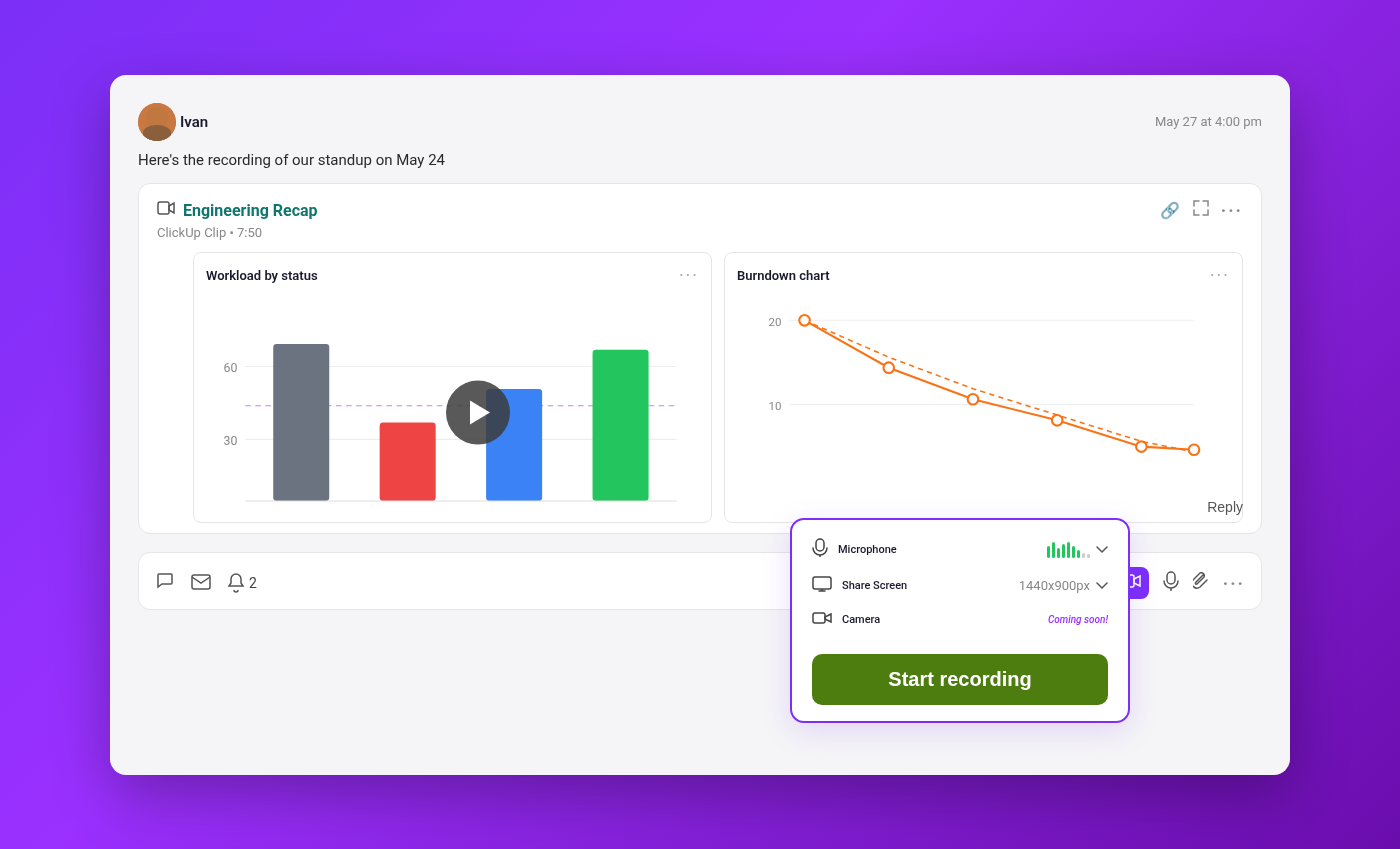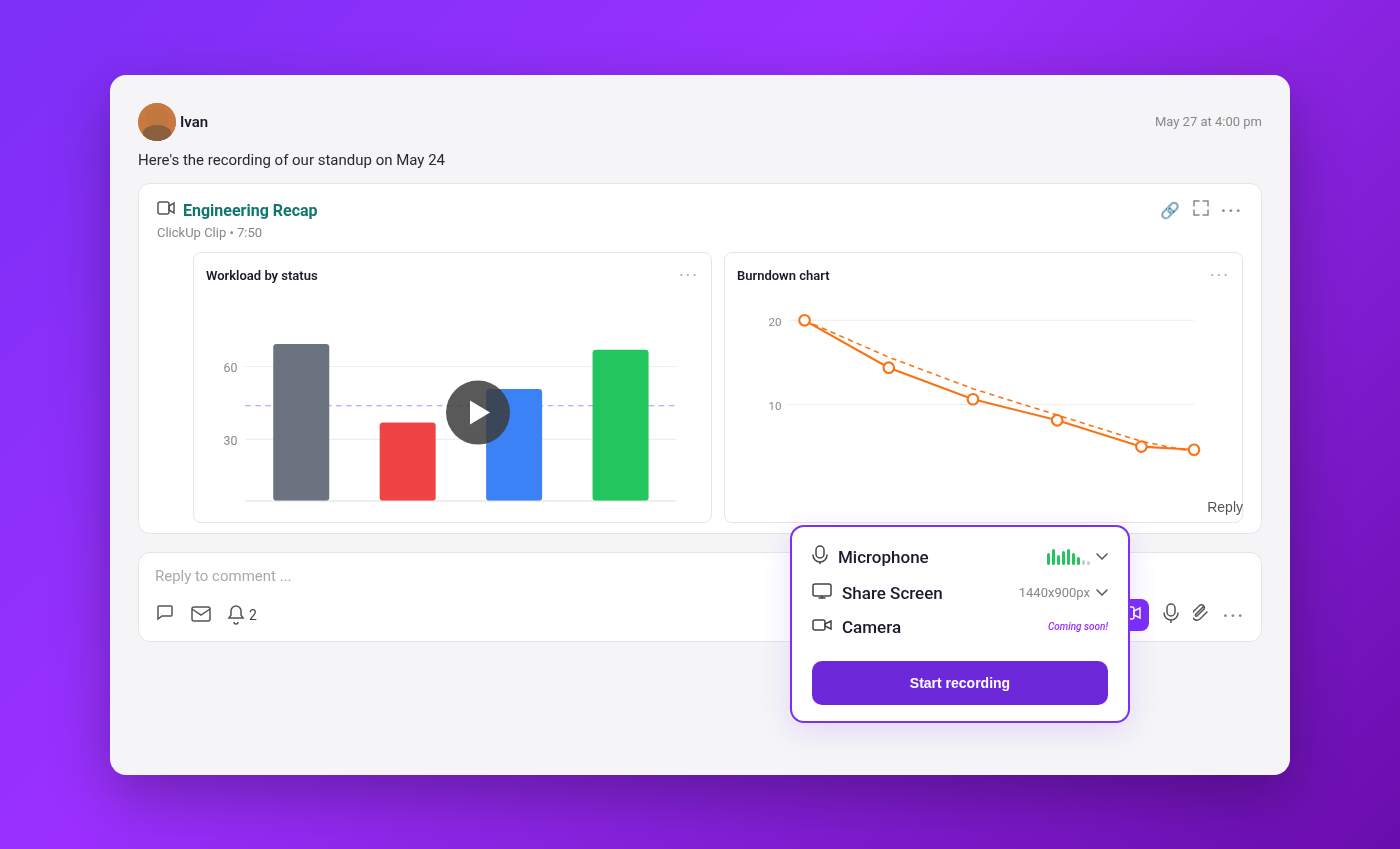--- a/index.html
+++ b/index.html
@@ -261,21 +261,21 @@
     .popup-row-left {
       display: flex;
       align-items: center;
       gap: 10px;
     }
     .popup-row-icon {
       color: #444;
       font-size: 17px;
     }
     .popup-row-label {
-      font-size: 17px;
+      font-size: 11px;
       font-weight: 500;
       color: #1a1a2e;
     }
     .popup-row-right {
       display: flex;
       align-items: center;
       gap: 6px;
     }
     .mic-bars {
       display: flex;
@@ -300,23 +300,23 @@
       color: #888;
     }
     .coming-soon {
       font-size: 10px;
       color: #9B30FF;
       font-style: italic;
       font-weight: 500;
     }
     .start-recording-btn {
       width: 100%;
-      background: #6d28d9;
+      background: #4d7c0f;
       color: #fff;
-      font-size: 14px;
+      font-size: 20px;
       font-weight: 600;
       border: none;
       border-radius: 10px;
       padding: 14px 0;
       cursor: pointer;
       margin-top: 6px;
     }
     
     .burndown-svg {
       width: 100%;
@@ -420,21 +420,20 @@
           <circle cx="370" cy="145" r="5" fill="#fff" stroke="#f97316" stroke-width="2"></circle>
           <circle cx="420" cy="148" r="5" fill="#fff" stroke="#f97316" stroke-width="2"></circle>
         </svg>
       </div>
     </div>
 
     <button class="reply-btn">Reply</button>
   </div>
 
   <div class="comment-box">
-    <div class="comment-input">Reply to comment ...</div>
     <div class="comment-toolbar">
       <div class="comment-toolbar-left">
         <span class="toolbar-icon">
           <svg width="20" height="20" viewBox="0 0 20 20" fill="none" xmlns="http://www.w3.org/2000/svg">
             <path d="M3 4a1 1 0 011-1h12a1 1 0 011 1v8a1 1 0 01-1 1H7l-4 3V4z" stroke="#555" stroke-width="1.5" fill="none"></path>
           </svg>
         </span>
         <span class="toolbar-icon">
           <svg width="20" height="16" viewBox="0 0 20 16" fill="none" xmlns="http://www.w3.org/2000/svg">
             <rect x="1" y="1" width="18" height="14" rx="2" stroke="#555" stroke-width="1.5" fill="none"></rect>

